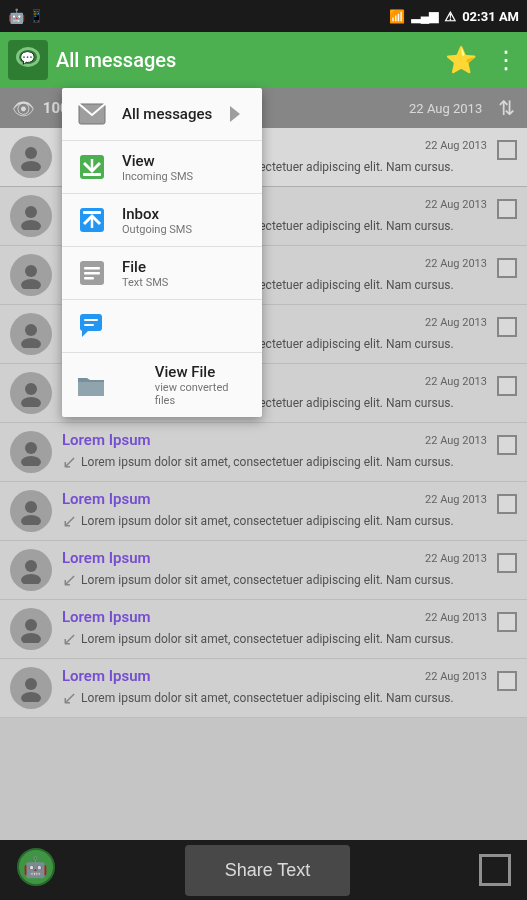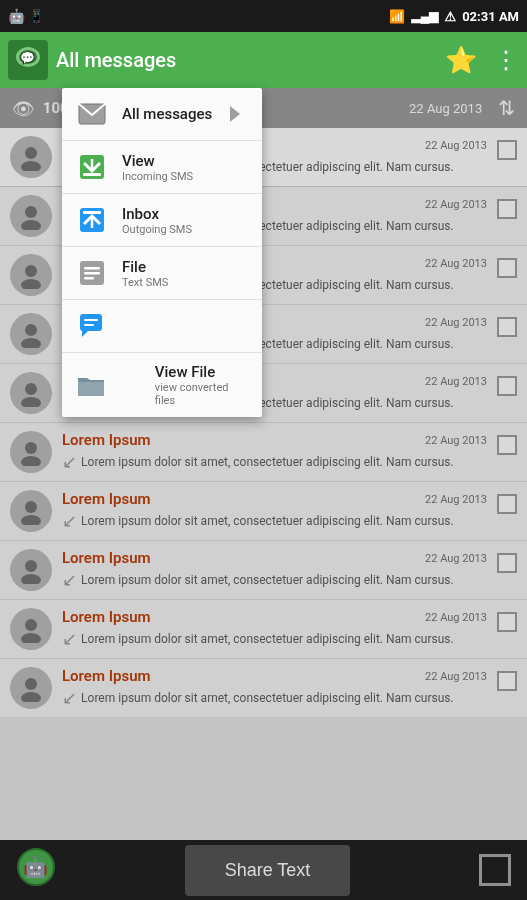--- a/index.html
+++ b/index.html
@@ -120,21 +120,21 @@
       height: 42px;
       border-radius: 50%;
       background: #bdbdbd;
       flex-shrink: 0;
       display: flex; align-items: center; justify-content: center;
       overflow: hidden;
     }
     .avatar svg { width: 28px; height: 28px; }
     .message-content { flex: 1; min-width: 0; }
     .message-header { display: flex; justify-content: space-between; align-items: center; }
-    .message-sender { font-size: 15px; font-weight: 600; color: #c2410c; }
+    .message-sender { font-size: 15px; font-weight: 600; color: #8b5cf6; }
     .message-date { font-size: 11px; color: #757575; }
     .message-preview { font-size: 12px; color: #616161; margin-top: 2px; white-space: nowrap; overflow: hidden; text-overflow: ellipsis; }
     .message-arrow { font-size: 18px; color: #9e9e9e; margin-top: 2px; }
     .checkbox {
       width: 20px;
       height: 20px;
       border: 2px solid #9e9e9e;
       background: white;
       flex-shrink: 0;
       margin-top: 4px;

